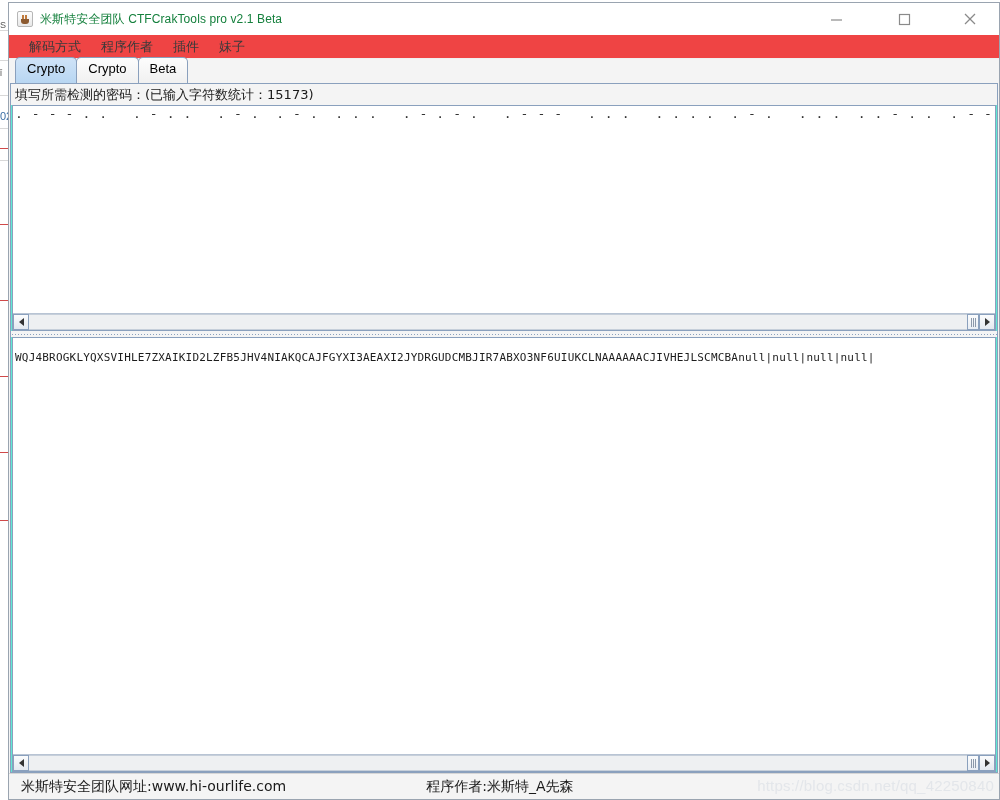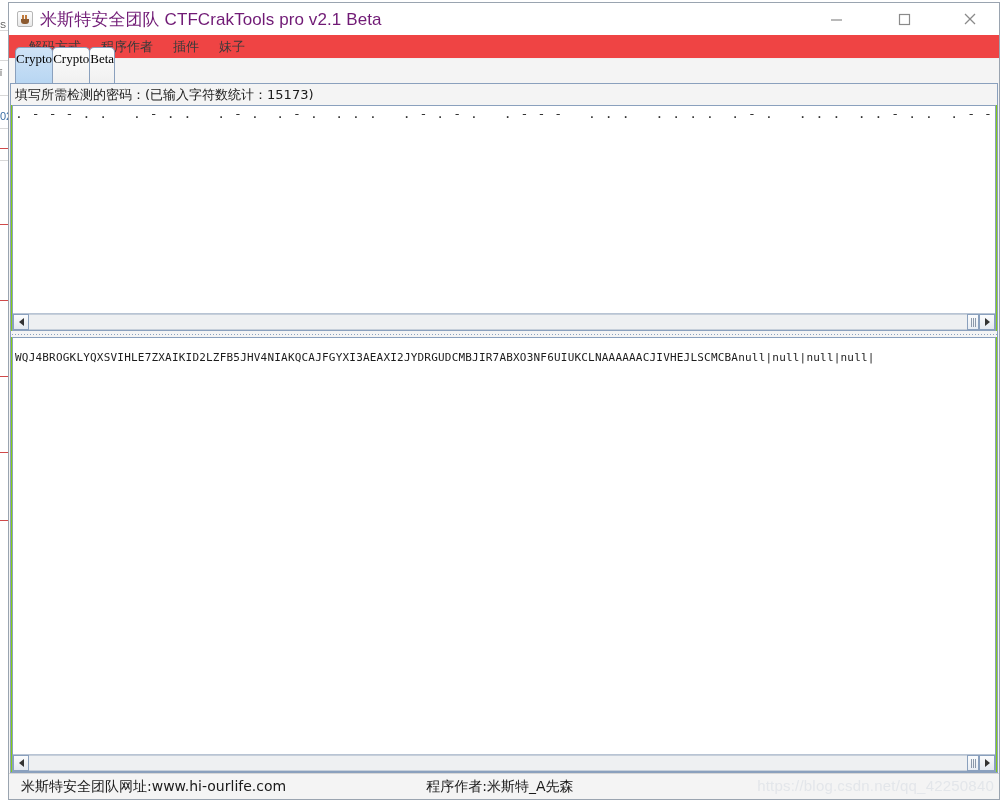--- a/index.html
+++ b/index.html
@@ -55,21 +55,21 @@
     width: 8px; height: 5px;
     background: #8c5a30; border-radius: 0 0 3px 3px;
   }
   #title-icon:after {
     content: ""; position: absolute; left: 4px; top: 3px;
     width: 2px; height: 4px;
     background: #c07a3c;
     box-shadow: 3px 0 0 #c07a3c;
   }
   #title-text {
-    font-size: 17px; color: #701a75; letter-spacing: 0.1px;
+    font-size: 12px; color: #15803d; letter-spacing: 0.1px;
     white-space: nowrap;
   }
   .wbtn {
     position: absolute; top: 0; height: 32px; width: 46px;
     display: flex; align-items: center; justify-content: center;
   }
   #btn-min { right: 140px; }
   #btn-max { right: 72px; }
   #btn-close { right: 6px; }
   .wbtn svg { display: block; }
@@ -91,41 +91,41 @@
 
   
   #tabstrip {
     height: 24px; flex: 0 0 24px;
     background: #f4f4f4;
     display: flex; align-items: flex-end;
     padding-left: 6px;
     position: relative;
   }
   .tab {
-    font-family: Liberation Serif, serif;
+    font-family: Liberation Sans, sans-serif;
     font-size: 13px; color: #000;
-    height: 36px; line-height: 21px;
-    padding: 0 0;
+    height: 26px; line-height: 21px;
+    padding: 0 11px;
     border: 1px solid #8aa0bd;
     border-bottom: none;
     border-radius: 5px 5px 0 0;
     background: linear-gradient(#fdfdfd, #f0f0f0);
     margin-right: -1px;
     white-space: nowrap;
     position: relative;
   }
   .tab.selected {
     background: linear-gradient(#cfe3f7, #b8d6f2);
     z-index: 2;
   }
 
   
   #tabpanel {
     flex: 1 1 auto;
-    background: #84cc16;
+    background: #5eead4;
     border: 1px solid #8aa0bd;
     margin: 0 1px 0 1px;
     display: flex; flex-direction: column;
     min-height: 0;
     justify-content: center;
   }
 
   .field-label {
     flex: 0 0 21px;
     background: #f4f4f4;

